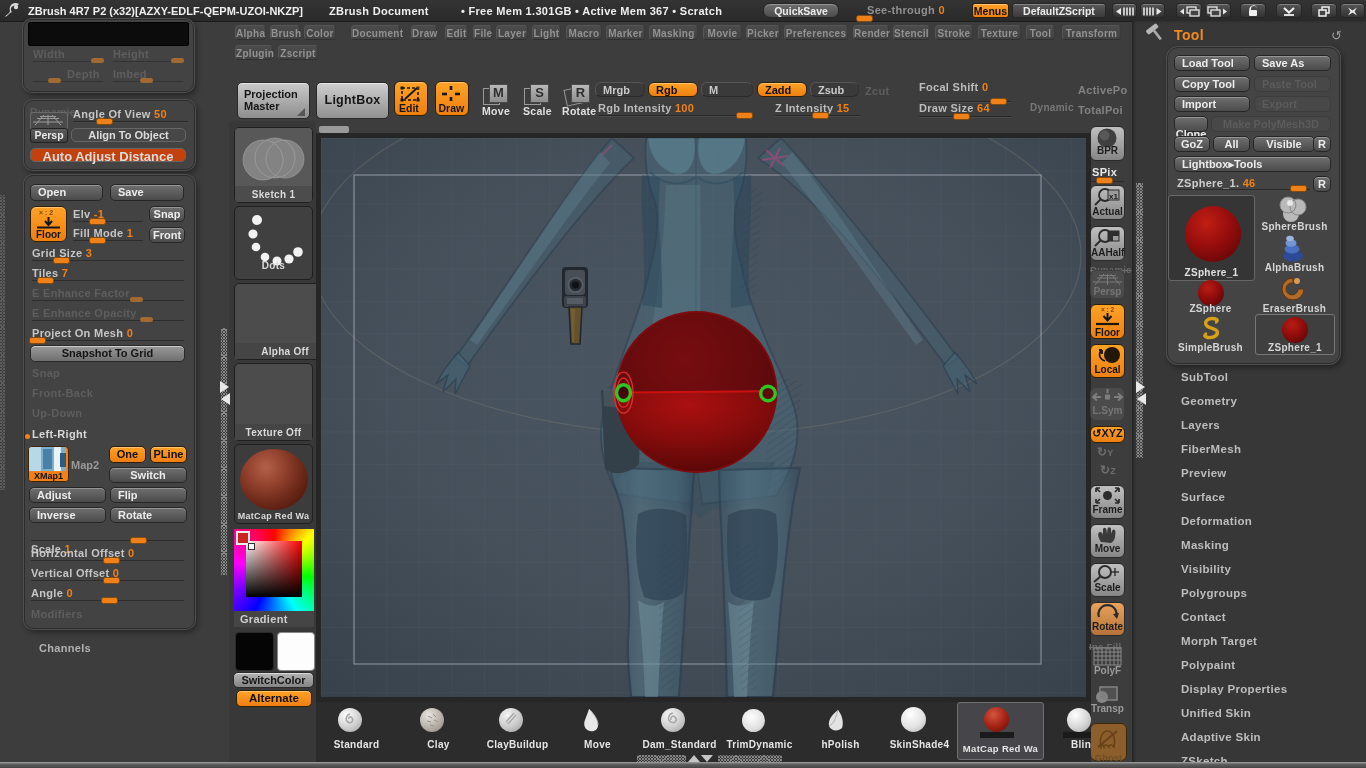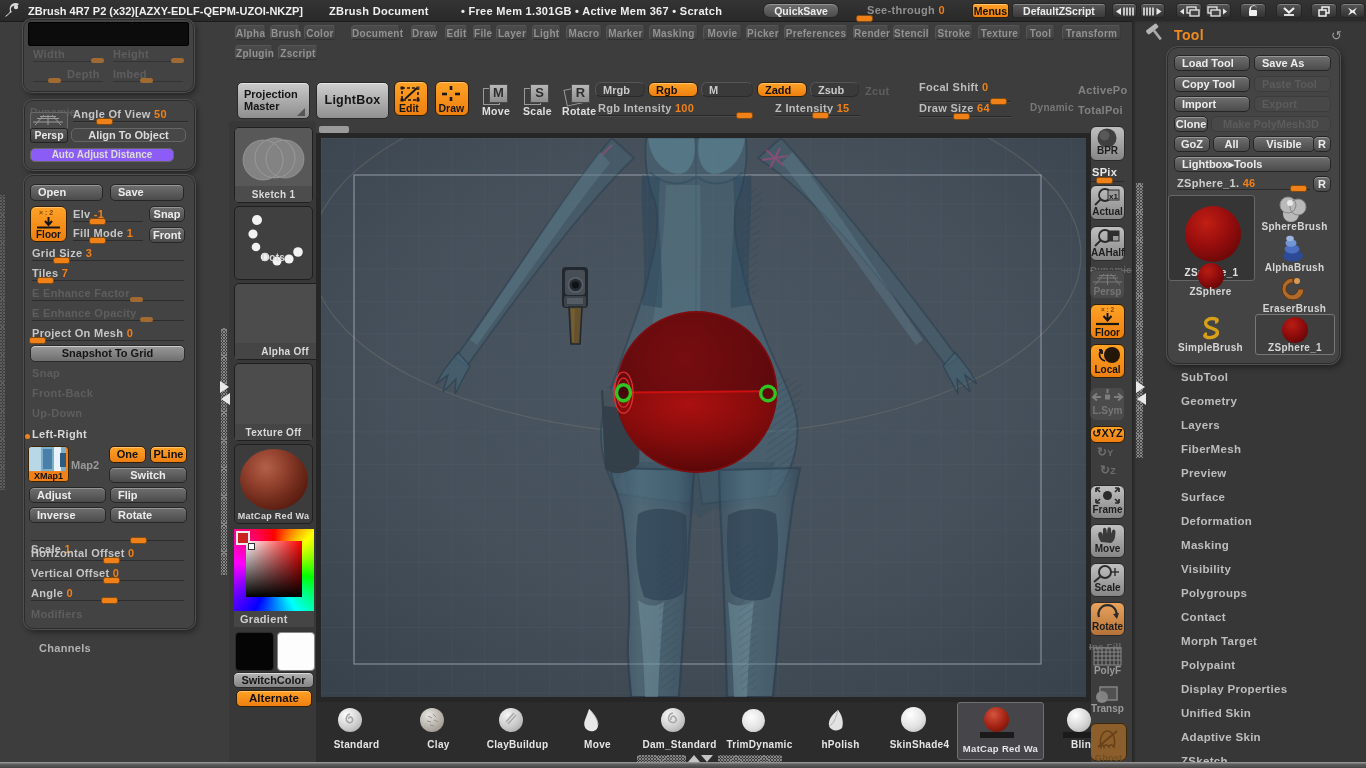--- a/index.html
+++ b/index.html
@@ -210,21 +210,21 @@
 <div class="a" style="left:30px;top:112px;width:36px;height:16px;border:1px solid #6a6a6a;border-radius:3px;background:#4a4a4a;"><svg width="34" height="14" viewBox="0 0 34 14">
         <g stroke="#9a9a9a" fill="none" stroke-width="1">
           <path d="M4,12 L13,2 M17,2 L17,12 M21,2 L30,12 M2,9 L32,9 M6,5.5 L28,5.5 M9,3.5 L25,3.5"></path>
         </g>
       </svg></div>
 <div class="a" style="left:30px;top:128px;width:36px;height:13px;background:linear-gradient(#5c5c5c,#3f3f3f);border:1px solid #222;border-radius:3px;color:#e8e8e8;font-size:10.5px;font-weight:bold;text-align:center;">Persp</div>
 <div class="lab" style="left:73px;top:108px;font-size:11px;">Angle Of View <span class="val">50</span></div>
 <div class="sline" style="left:73px;top:121px;width:115px;"></div>
 <div class="h" style="left:96px;top:118px;"></div>
 <div class="dk" style="left:71px;top:128px;width:115px;height:14px;font-size:11px;color:#dcdcdc;border-color:#666;background:#474747;">Align To Object</div>
-<div class="dk" style="left:30px;top:148px;width:144px;height:14px;font-size:10px;color:#dcdcdc;border-color:#666;background:#8b5cf6;">Auto Adjust Distance</div>
+<div class="dk" style="left:30px;top:148px;width:156px;height:14px;font-size:13px;color:#dcdcdc;border-color:#666;background:#c2410c;">Auto Adjust Distance</div>
 
 <div class="panel" style="left:24px;top:175px;width:169px;height:452px;"></div>
 <div class="btn" style="left:30px;top:184px;width:73px;height:17px;font-size:11px;text-align:left;padding:1px 0 0 7px;">Open</div>
 <div class="btn" style="left:110px;top:184px;width:74px;height:17px;font-size:11px;text-align:left;padding:1px 0 0 7px;">Save</div>
 <div class="ob" style="left:30px;top:206px;width:37px;height:36px;border-radius:6px;"><svg width="35" height="34" viewBox="0 0 35 34">
         <text x="8" y="8" font-size="7" font-weight="bold" fill="#7c4a0a" font-family="Liberation Sans">× : 2</text>
         <path d="M17.5,10 L17.5,17 M14,14 L17.5,18 L21,14" stroke="#161616" stroke-width="2" fill="none"></path>
         <line x1="6" y1="20.5" x2="29" y2="20.5" stroke="#161616" stroke-width="2"></line>
         <text x="5" y="31" font-size="10" font-weight="bold" fill="#161616" font-family="Liberation Sans">Floor</text>
       </svg></div>
@@ -313,21 +313,21 @@
         <g fill="#f2f2f2">
           <circle cx="22" cy="13" r="5"></circle>
           <circle cx="18" cy="27" r="4.6"></circle>
           <circle cx="21" cy="40" r="4.3"></circle>
           <circle cx="30" cy="50" r="4.3"></circle>
           <circle cx="42" cy="54" r="4.5"></circle>
           <circle cx="54" cy="52" r="4.6"></circle>
           <circle cx="63" cy="45" r="4.8"></circle>
         </g>
       </svg>
-<div class="clab" style="bottom:16px;">Dots</div></div>
+<div class="clab" style="bottom:8px;">Dots</div></div>
 
 <div class="cell" style="left:234px;top:283px;width:102px;height:77px;background:#4c4c4c;">
 <div class="a" style="left:0;bottom:0;width:100%;height:16px;background:#454545;"></div>
 <div class="clab" style="bottom:2px;">Alpha Off</div>
     </div>
 
 <div class="cell" style="left:234px;top:363px;width:79px;height:78px;background:#4c4c4c;">
 <div class="a" style="left:0;bottom:0;width:100%;height:16px;background:#454545;"></div>
 <div class="clab" style="bottom:2px;">Texture Off</div>
     </div>
@@ -598,21 +598,21 @@
     </svg>
 <div class="lab" style="left:1174px;top:27px;font-size:14px;color:#f08a20;letter-spacing:.4px;">Tool</div>
 <div class="a" style="left:1331px;top:28px;color:#9a9a9a;font-size:13px;">↺</div>
 <div class="panel" style="left:1167px;top:47px;width:171px;height:315px;background:#444444;border-radius:11px;"></div>
 <div class="btn" style="left:1174px;top:55px;width:76px;height:16px;font-size:11px;text-align:left;padding:1px 0 0 7px;">Load Tool</div>
 <div class="btn" style="left:1254px;top:55px;width:77px;height:16px;font-size:11px;text-align:left;padding:1px 0 0 7px;">Save As</div>
 <div class="btn" style="left:1174px;top:76px;width:76px;height:16px;font-size:11px;text-align:left;padding:1px 0 0 7px;">Copy Tool</div>
 <div class="db" style="left:1254px;top:76px;width:77px;height:16px;font-size:11px;text-align:left;padding:1px 0 0 7px;">Paste Tool</div>
 <div class="btn" style="left:1174px;top:96px;width:76px;height:16px;font-size:11px;text-align:left;padding:1px 0 0 7px;">Import</div>
 <div class="db" style="left:1254px;top:96px;width:77px;height:16px;font-size:11px;text-align:left;padding:1px 0 0 7px;">Export</div>
-<div class="btn" style="left:1174px;top:116px;width:34px;height:16px;font-size:11px;padding-top:1px;">Clone</div>
+<div class="btn" style="left:1174px;top:116px;width:34px;height:16px;font-size:11px;padding-top:11px;">Clone</div>
 <div class="db" style="left:1211px;top:116px;width:120px;height:16px;font-size:11px;padding-top:1px;">Make PolyMesh3D</div>
 <div class="btn" style="left:1174px;top:136px;width:36px;height:16px;font-size:11px;padding-top:1px;">GoZ</div>
 <div class="btn" style="left:1213px;top:136px;width:37px;height:16px;font-size:11px;padding-top:1px;">All</div>
 <div class="btn" style="left:1253px;top:136px;width:62px;height:16px;font-size:11px;padding-top:1px;">Visible</div>
 <div class="btn" style="left:1313px;top:136px;width:18px;height:16px;font-size:11px;padding-top:1px;">R</div>
 <div class="btn" style="left:1174px;top:156px;width:157px;height:16px;font-size:11px;text-align:left;padding:1px 0 0 7px;">Lightbox▸Tools</div>
 <div class="lab" style="left:1177px;top:177px;font-size:11px;color:#cdcdcd;">ZSphere_1. <span class="val">46</span></div>
 <div class="a" style="left:1177px;top:189px;width:133px;border-top:1px solid #2c2c2c;"></div>
 <div class="h" style="left:1290px;top:185px;"></div>
 <div class="btn" style="left:1313px;top:176px;width:18px;height:16px;font-size:11px;padding-top:1px;">R</div>
@@ -638,21 +638,21 @@
 </div>
 <div class="a" style="left:1256px;top:233px;width:77px;height:40px;">
  <svg class="a" style="left:22px;top:0px;" width="30" height="30" viewBox="0 0 30 30">
         <ellipse cx="15" cy="23" rx="10" ry="5.5" fill="#2c4a96"></ellipse>
         <ellipse cx="14" cy="16" rx="7.5" ry="4.5" fill="#4a6fc0"></ellipse>
         <ellipse cx="13" cy="10" rx="5.5" ry="3.8" fill="#7495d4"></ellipse>
         <ellipse cx="12" cy="5.5" rx="3.8" ry="2.8" fill="#9db4e0"></ellipse>
       </svg>
  <div class="clab" style="bottom:0;color:#d5d5d5;">AlphaBrush</div>
 </div>
-<div class="a" style="left:1168px;top:262px;width:85px;height:35px;">
+<div class="a" style="left:1168px;top:279px;width:85px;height:35px;">
  <div class="a" style="left:30px;top:1px;width:26px;height:26px;border-radius:50%;background:radial-gradient(circle at 38% 30%,#b81d12 0%,#900c0c 45%,#680707 78%,#500505 100%);"></div>
  <div class="clab" style="bottom:0;color:#d5d5d5;">ZSphere</div>
 </div>
 <div class="a" style="left:1256px;top:276px;width:77px;height:38px;">
  <svg class="a" style="left:22px;top:0px;" width="30" height="28" viewBox="0 0 30 28">
         <path d="M15,2 A11,11 0 1 0 26,13 L20,13 A6,6 0 1 1 15,7 Z" fill="#b06a2a" stroke="#5e3310" stroke-width="1"></path>
         <circle cx="19" cy="5" r="3" fill="#d89a55"></circle>
       </svg>
  <div class="clab" style="bottom:0;color:#d5d5d5;">EraserBrush</div>
 </div>

